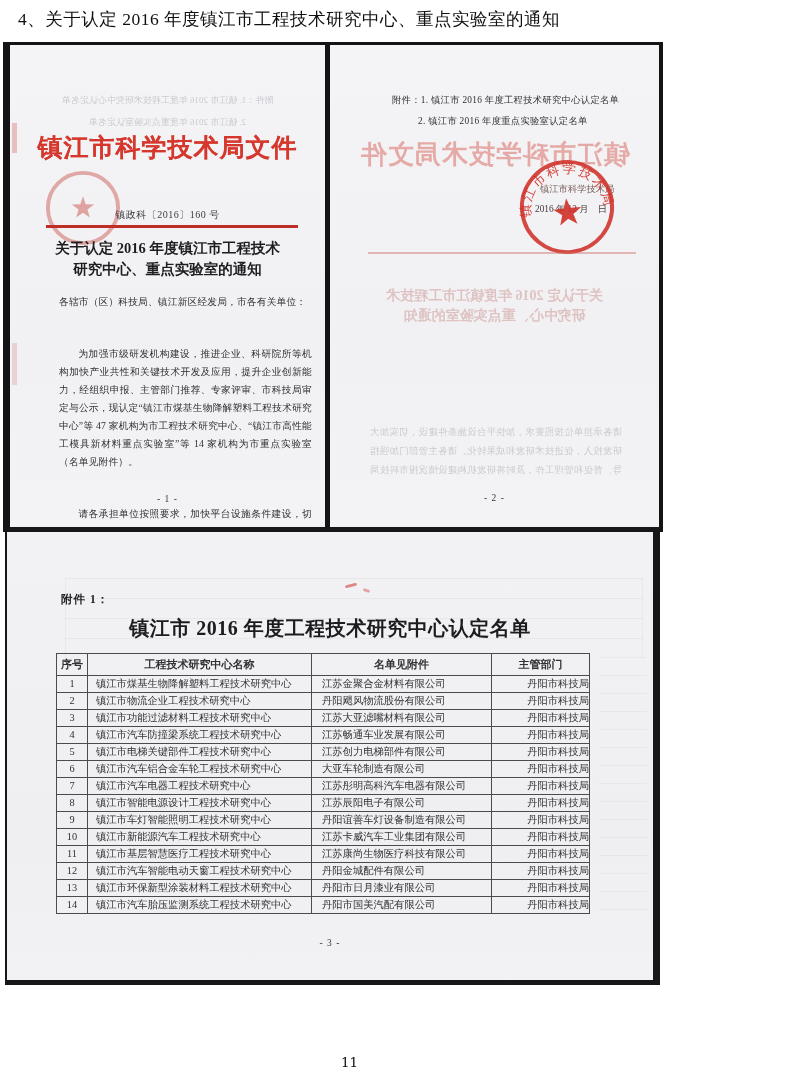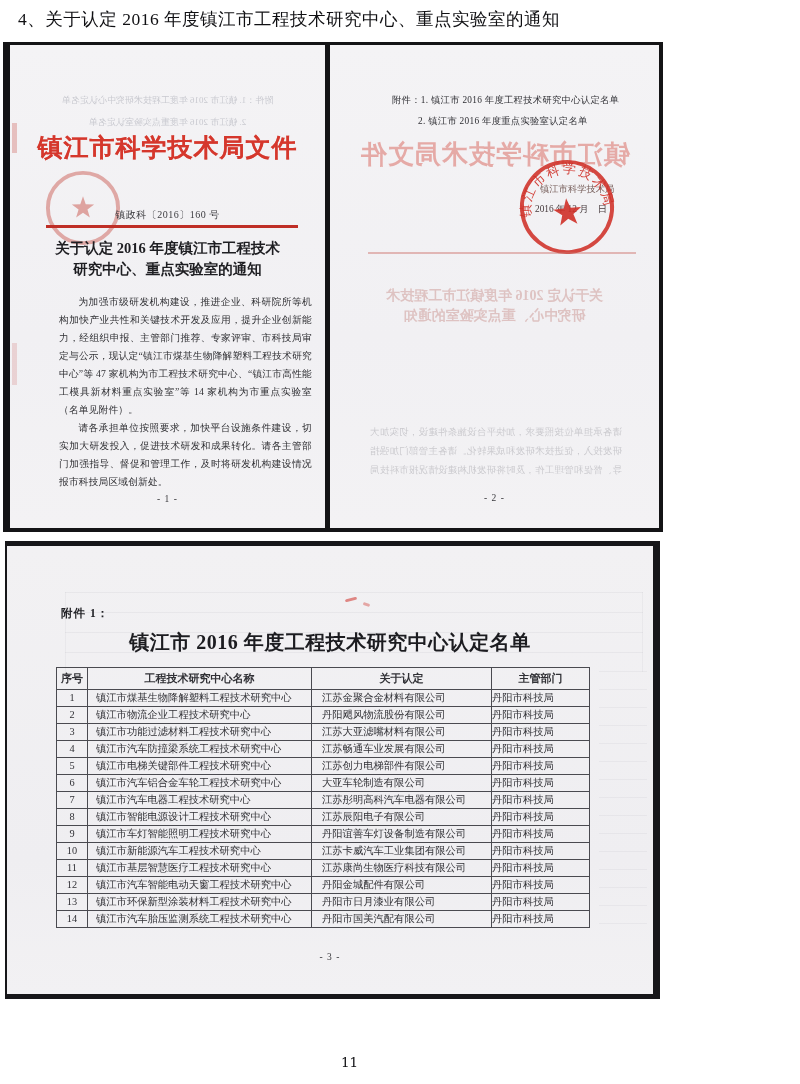--- a/index.html
+++ b/index.html
@@ -27,42 +27,42 @@
   .edge-mark{width:5px; background:rgba(198,62,52,.28);}
   .red-head-1{top:86px; width:100%; text-align:center; font-size:25px; font-weight:bold;
     color:var(--header-red); letter-spacing:1px; white-space:nowrap; text-shadow:0 0 .6px rgba(213,55,44,.7);}
   .seal-small{left:34px; top:124px; width:78px; height:78px; opacity:.55;}
   .doc-num{top:163px; width:100%; text-align:center; font-size:10px; color:#3c3c40; letter-spacing:.5px;}
   .red-line{left:36px; top:180px; width:252px; height:3px; background:var(--rule-red);}
   .doc-title{top:193px; width:100%; text-align:center; font-weight:bold; font-size:14.5px;
     line-height:21px; color:#1e1e22;}
   .body-text{left:49px; top:248px; width:253px; font-size:9.7px; line-height:18px;
     text-align:justify; color:var(--ink); letter-spacing:.2px;}
-  .body-text p.ind{text-indent:2em;}
+  .body-text p.ind{text-indent:2em;margin-top:34px;}
   .pageno{width:100%; text-align:center; font-size:9.5px; color:#3a3a3e; letter-spacing:1px;}
   .pageno-1{top:449px;}
 
   
   .attach-line{font-size:9.3px; color:#2e2e33; letter-spacing:.3px; white-space:nowrap;}
   .attach-1{left:62px; top:49px;}
   .attach-2{left:88px; top:70px;}
   .bleed-redhead{top:92px; width:100%; text-align:center; font-size:26px; font-weight:bold;
     color:#d4483d; opacity:.42; transform:scaleX(-1); filter:blur(.5px); white-space:nowrap; letter-spacing:1px;}
   .signer{left:210px; top:138px; font-size:9.3px; color:#6e5450; opacity:.95; white-space:nowrap;}
   .sign-date{left:205px; top:158px; font-size:9.3px; color:#45393b; white-space:nowrap;}
   .seal-big{left:188px; top:113px; width:98px; height:98px; transform:rotate(-6deg);}
   .bleed-pinkline{left:38px; top:207px; width:268px; height:2px; background:rgba(204,110,104,.45);}
   .bleed-title{top:241px; width:100%; text-align:center; font-size:14px; font-weight:bold; line-height:20px;
     color:#c2807a; opacity:.4; transform:scaleX(-1); filter:blur(.4px);}
   .bleed-body{left:40px; top:378px; width:252px; height:58px; overflow:hidden; font-size:9.5px;
     line-height:19px; text-align:justify; color:#63636c; opacity:.28; transform:scaleX(-1); filter:blur(.3px);}
   .pageno-2{top:448px;}
 
   
-  .scan-bottom{left:5px; top:541px; width:655px; height:458px; background:#17171a;}
+  .scan-bottom{left:5px; top:527px; width:655px; height:458px; background:#17171a;}
   .page-b{position:absolute; left:2px; top:5px; width:646px; height:448px;
     background:linear-gradient(180deg,#f2f1f3,#efeef1 70%,#f2f1f3);} 
   .bleed-grid-top{left:58px; top:46px; width:578px; height:80px; opacity:.55;
     background:
       repeating-linear-gradient(180deg, rgba(125,125,140,.16) 0 1px, transparent 1px 20px),
       linear-gradient(90deg, rgba(125,125,140,.14) 0 1px, transparent 1px),
       linear-gradient(270deg, rgba(125,125,140,.14) 0 1px, transparent 1px);}
   .bleed-grid-right{left:592px; top:125px; width:48px; height:262px; opacity:.5;
     background:repeating-linear-gradient(180deg, rgba(125,125,140,.16) 0 1px, transparent 1px 18px);}
   .fj-label{left:54px; top:60px; font-size:11.5px; font-weight:bold; color:#232327; letter-spacing:1px;}
@@ -73,21 +73,21 @@
     letter-spacing:.5px; color:#1c1c20; white-space:nowrap;}
   .main-table{left:49px; top:121px;}
   table.t{border-collapse:collapse; table-layout:fixed; width:533px; background:transparent;}
   table.t col.w0{width:31px;} table.t col.w1{width:224px;} table.t col.w2{width:180px;} table.t col.w3{width:98px;}
   table.t th, table.t td{border:1px solid #4a4a50; color:#313136; overflow:hidden; white-space:nowrap;}
   table.t th{height:21px; font-size:11px; font-weight:bold; line-height:21px;}
   table.t td{height:16.3px; font-size:10.3px; line-height:16px;}
   table.t td.c0{text-align:center;}
   table.t td.c1{text-align:left; padding-left:8px;margin-top:28px;}
   table.t td.c2{text-align:left; padding-left:10px;}
-  table.t td.c3{text-align:left;margin-top:44px;}
+  table.t td.c3{text-align:right;margin-top:44px;}
   .pageno-3{top:406px;}
 
   .overall-pageno{left:341px; top:1054px; font-size:13.5px; color:#101013; font-family:"DejaVu Serif","Liberation Serif",serif;}
 </style>
 </head>
 <body>
 
 <div class="abs doc-heading">4、关于认定 2016 年度镇江市工程技术研究中心、重点实验室的通知</div>
 
 <div class="abs scan-top">
@@ -109,20 +109,21 @@
 
     <div class="abs doc-num">镇政科〔2016〕160 号</div>
     <div class="abs red-line"></div>
 
     <div class="abs doc-title">
       <div>关于认定 2016 年度镇江市工程技术</div>
       <div>研究中心、重点实验室的通知</div>
     </div>
 
     <div class="abs body-text">
+      <p>各辖市（区）科技局、镇江新区经发局，市各有关单位：</p>
       <p class="ind">为加强市级研发机构建设，推进企业、科研院所等机构加快产业共性和关键技术开发及应用，提升企业创新能力，经组织申报、主管部门推荐、专家评审、市科技局审定与公示，现认定“镇江市煤基生物降解塑料工程技术研究中心”等 47 家机构为市工程技术研究中心、“镇江市高性能工模具新材料重点实验室”等 14 家机构为市重点实验室（名单见附件）。</p>
       <p class="ind">请各承担单位按照要求，加快平台设施条件建设，切实加大研发投入，促进技术研发和成果转化。请各主管部门加强指导、督促和管理工作，及时将研发机构建设情况报市科技局区域创新处。</p>
     </div>
 
     <div class="abs pageno pageno-1">- 1 -</div>
   </div>
 
   <div class="page page-r">
     <div class="abs attach-line attach-1">附件：1. 镇江市 2016 年度工程技术研究中心认定名单</div>
     <div class="abs attach-line attach-2">2. 镇江市 2016 年度重点实验室认定名单</div>
@@ -171,21 +172,21 @@
         <colgroup>
             <col class="w0">
             <col class="w1">
             <col class="w2">
             <col class="w3">
           </colgroup>
         <thead>
             <tr>
               <th>序号</th>
               <th>工程技术研究中心名称</th>
-              <th>关于认定</th>
+              <th>名单见附件</th>
               <th>主管部门</th>
             </tr>
           </thead>
         <tbody>
             <tr>
               <td class="c0">1</td>
               <td class="c1">镇江市煤基生物降解塑料工程技术研究中心</td>
               <td class="c2">江苏金聚合金材料有限公司</td>
               <td class="c3">丹阳市科技局</td>
             </tr>

